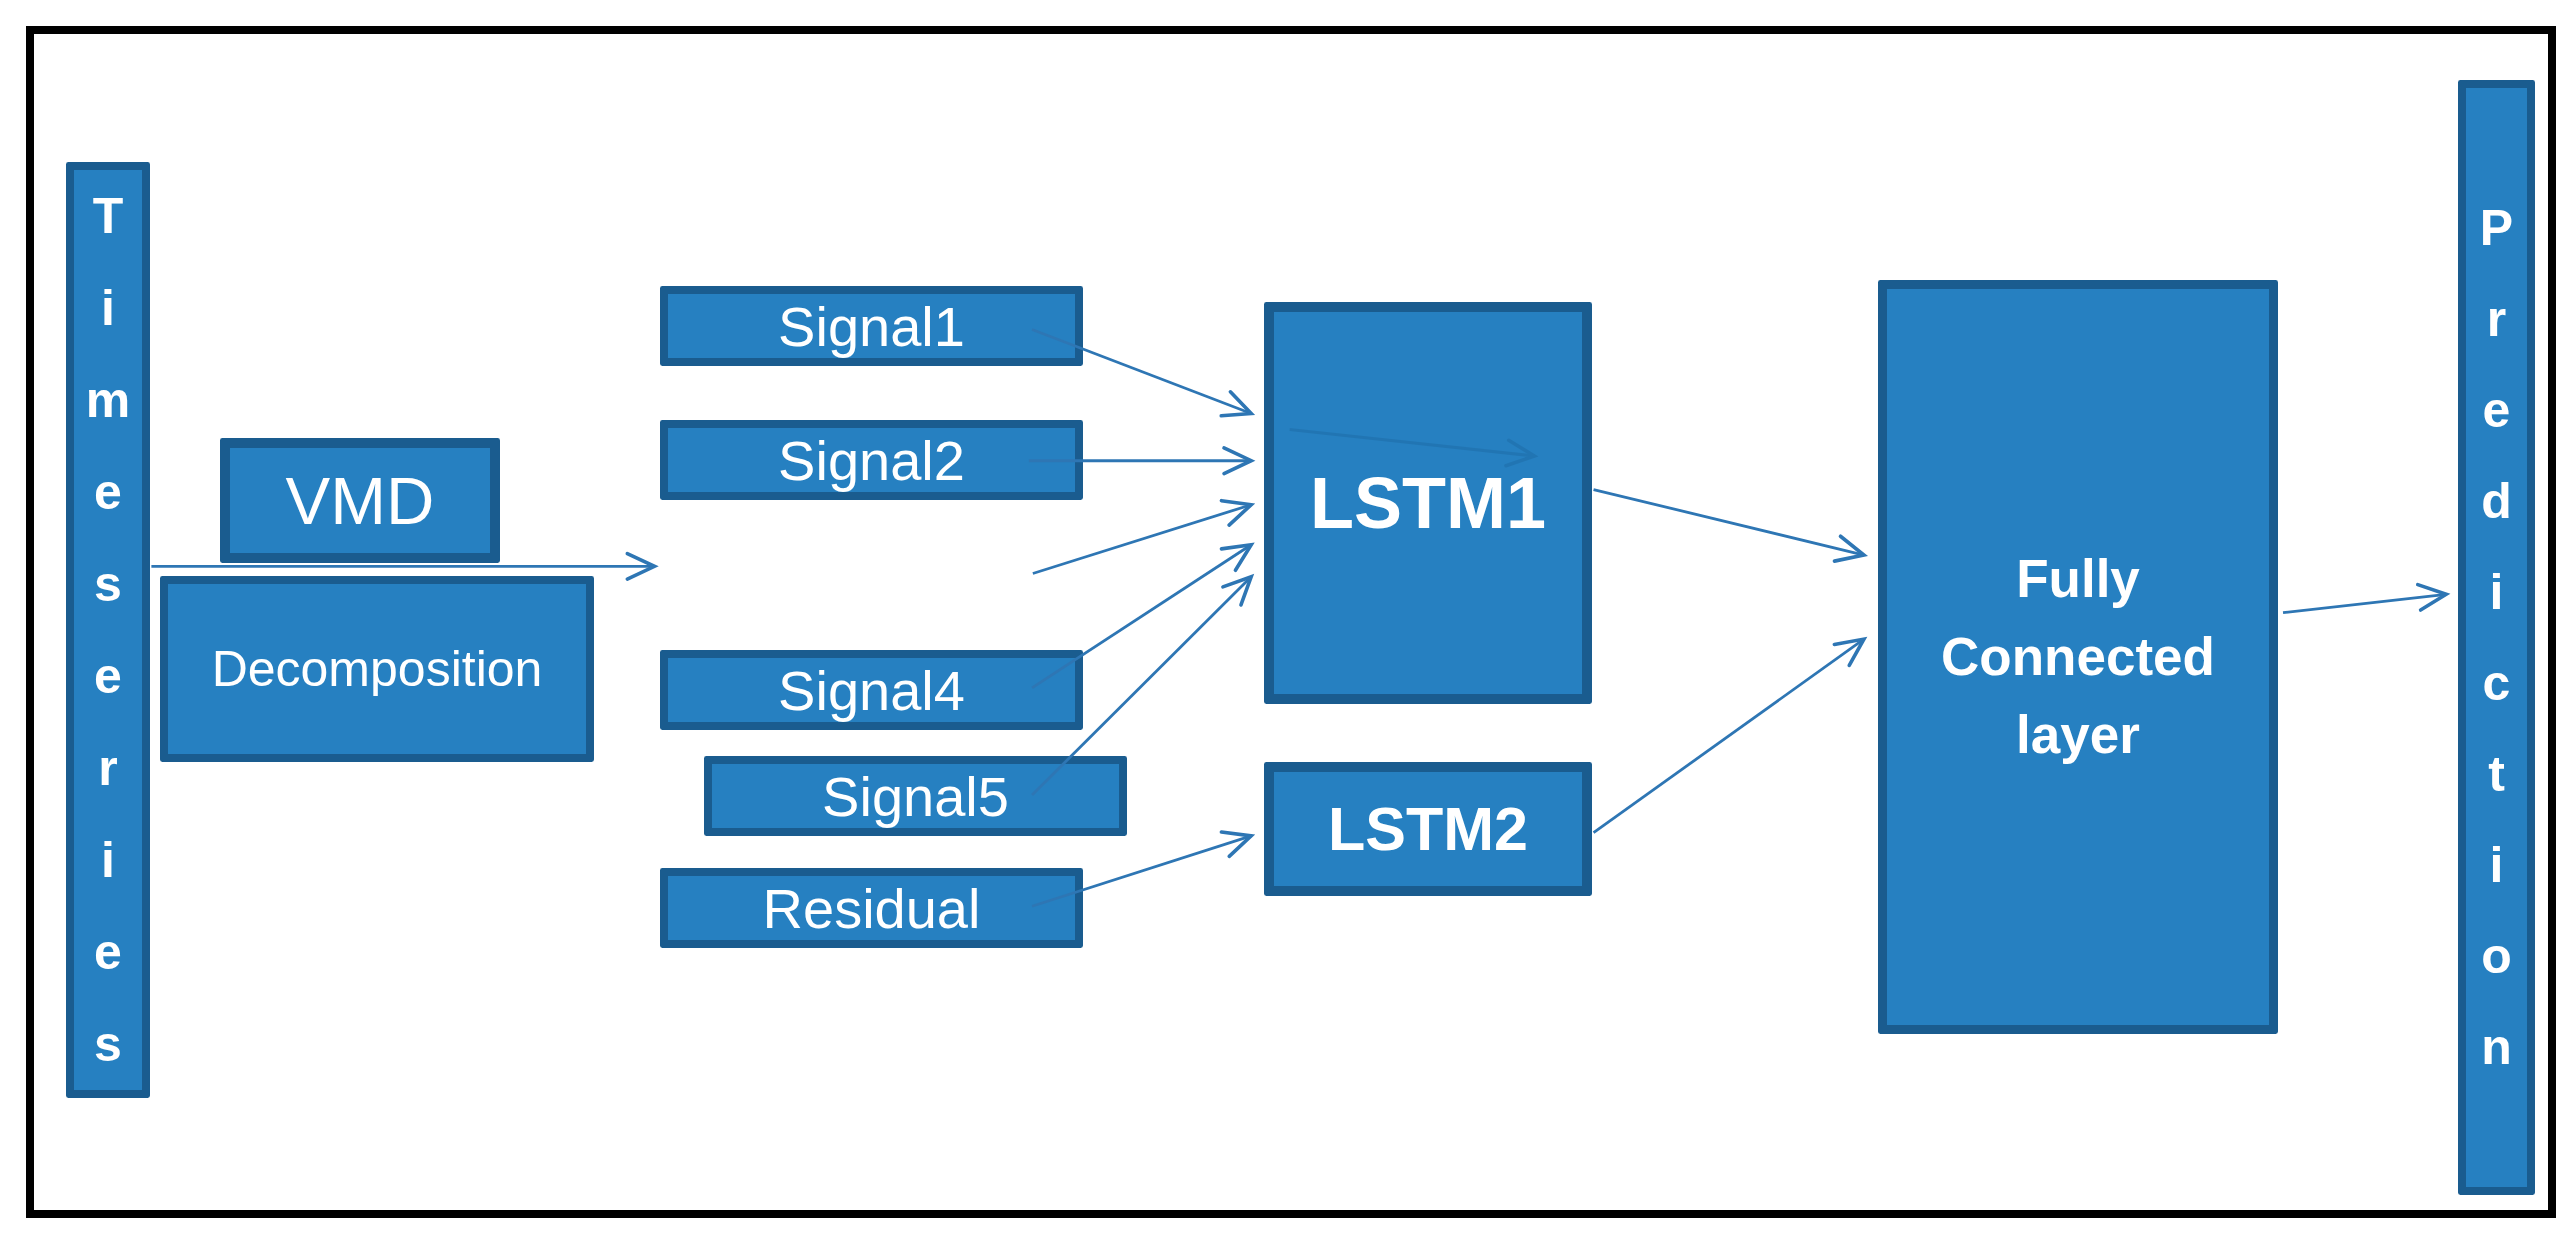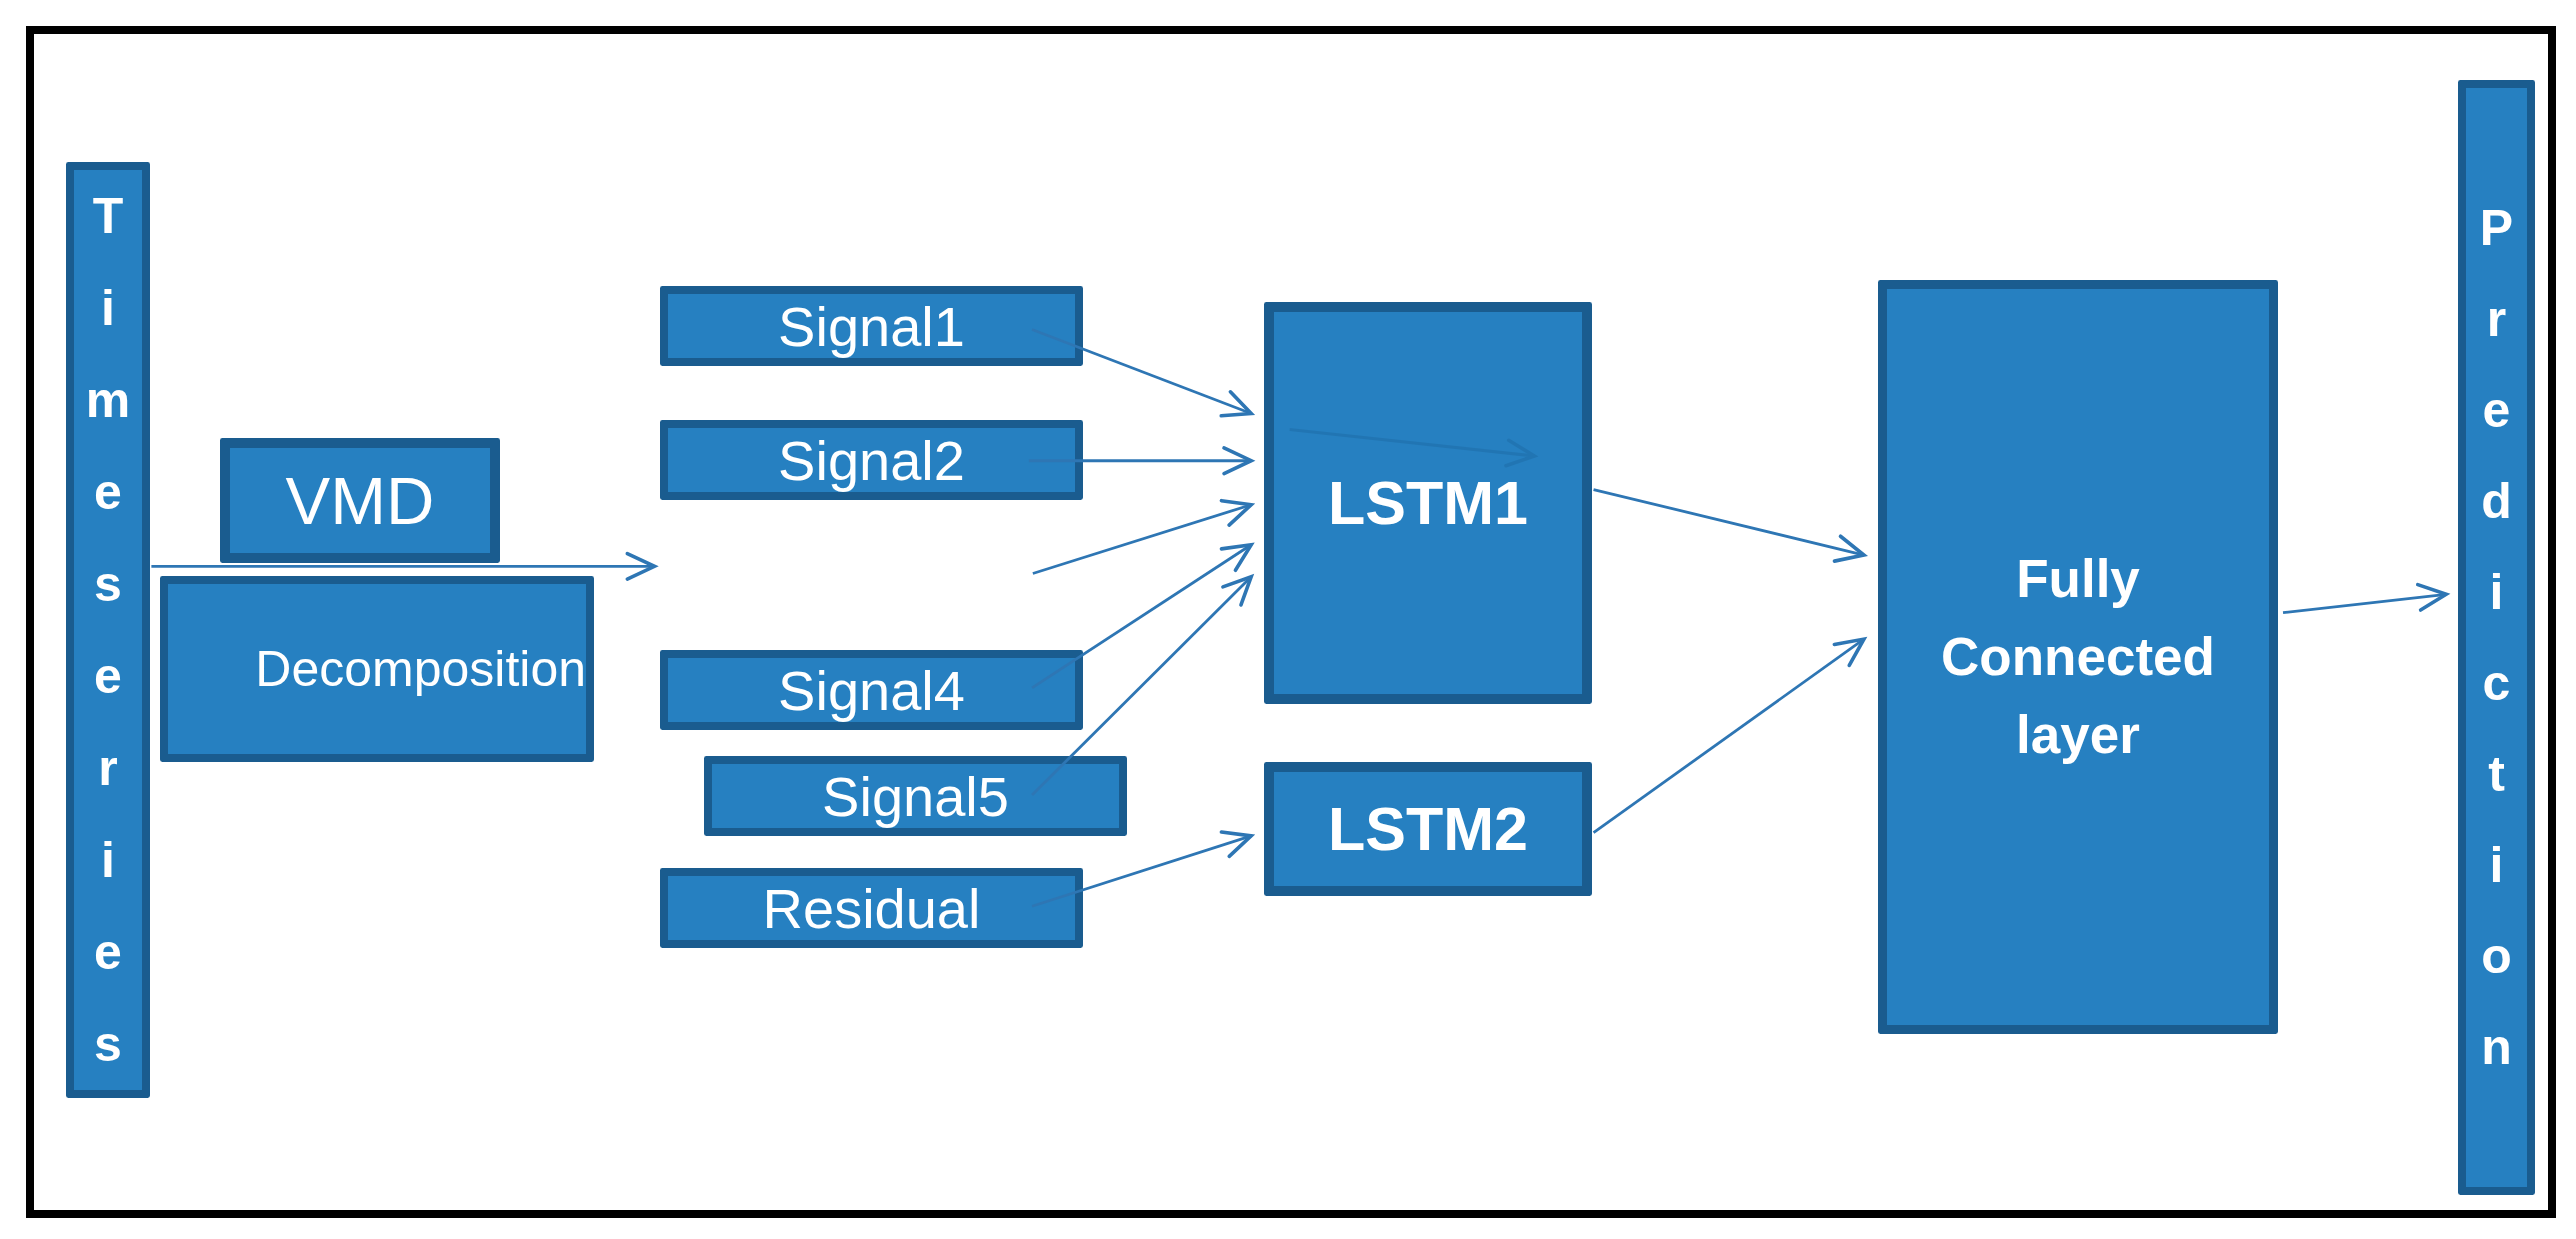--- a/index.html
+++ b/index.html
@@ -19,29 +19,29 @@
     background:#2680C1;border:8.8px solid #1A5C8F;border-radius:2.4px;
     color:#ffffff;display:flex;align-items:center;justify-content:center;
     text-align:center;z-index:1;
   }
   .vtext{white-space:pre-line;text-align:center;font-weight:600;}
   .timeseries{left:66px;top:162px;width:84px;height:936px;border-width:8px;}
   .timeseries .vtext{font-size:50px;line-height:92px;}
   .prediction{left:2458px;top:80px;width:77px;height:1115px;border-width:8px;}
   .prediction .vtext{font-size:50px;line-height:91px;}
   .vmd{left:220px;top:438px;width:280px;height:125px;border-width:10.4px;font-size:67px;font-weight:400;}
-  .decomposition{left:160px;top:576px;width:434px;height:186px;font-size:50px;font-weight:400;justify-content:flex-end;}
+  .decomposition{left:160px;top:576px;width:434px;height:186px;font-size:50px;font-weight:400;}
   .signal{left:660px;width:423px;height:80px;font-size:56px;font-weight:400;}
   .signal1{top:286px;}
   .signal2{top:420px;}
   .signal3{top:534px;}
   .signal4{top:650px;}
   .signal5{top:756px;margin-left:44px;}
   .residual{top:868px;}
-  .lstm1{left:1264px;top:302px;width:328px;height:402px;border-width:10.4px;font-size:61px;font-weight:600;}
+  .lstm1{left:1264px;top:302px;width:328px;height:402px;border-width:10.4px;font-size:72px;font-weight:600;}
   .lstm2{left:1264px;top:762px;width:328px;height:134px;border-width:10.4px;font-size:61px;font-weight:600;}
   .fc{left:1878px;top:280px;width:400px;height:754px;border-width:9.6px;font-size:53px;font-weight:600;}
   .fc span{display:block;width:344px;line-height:78px;}
   .edges{
     position:absolute;left:0;top:0;width:2576px;height:1239px;
     z-index:2;pointer-events:none;
   }
 </style>
 </head>
 <body>

